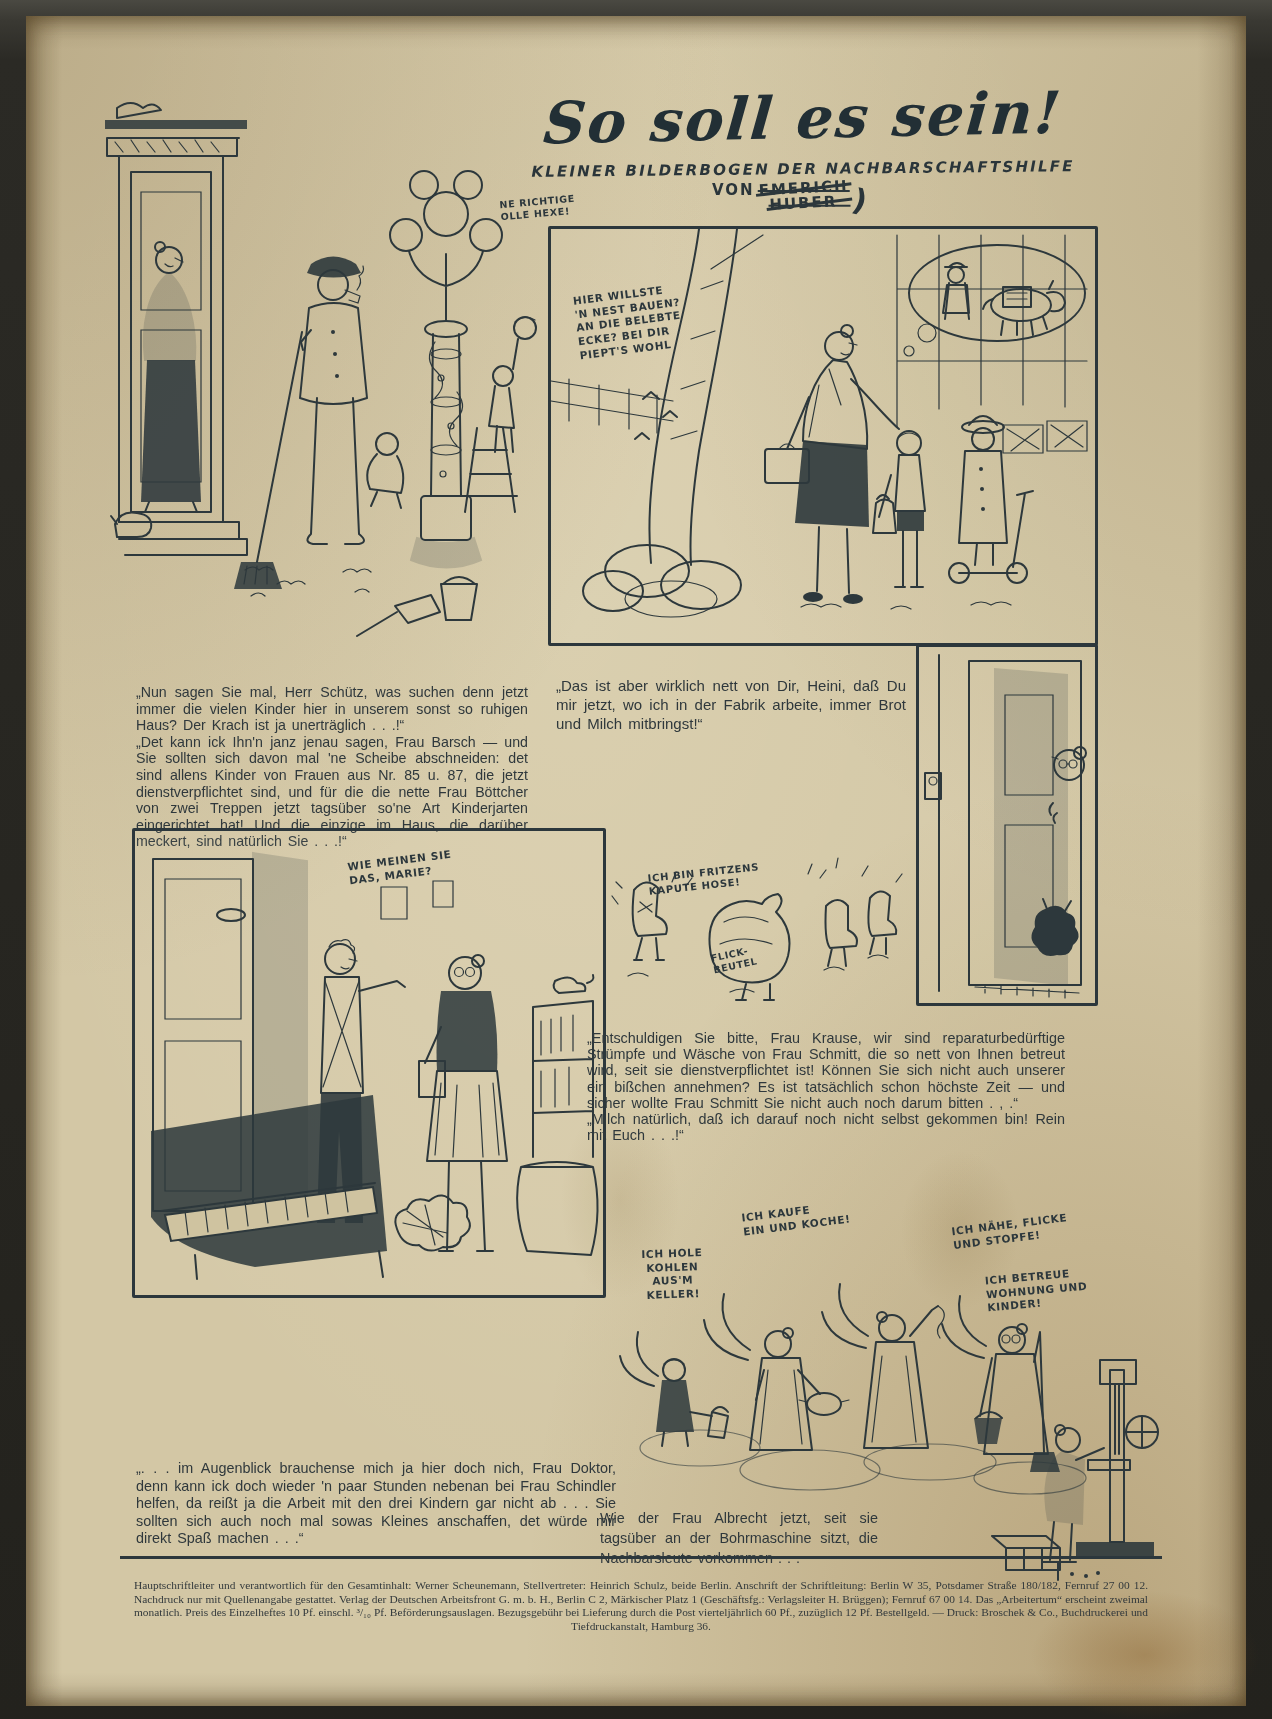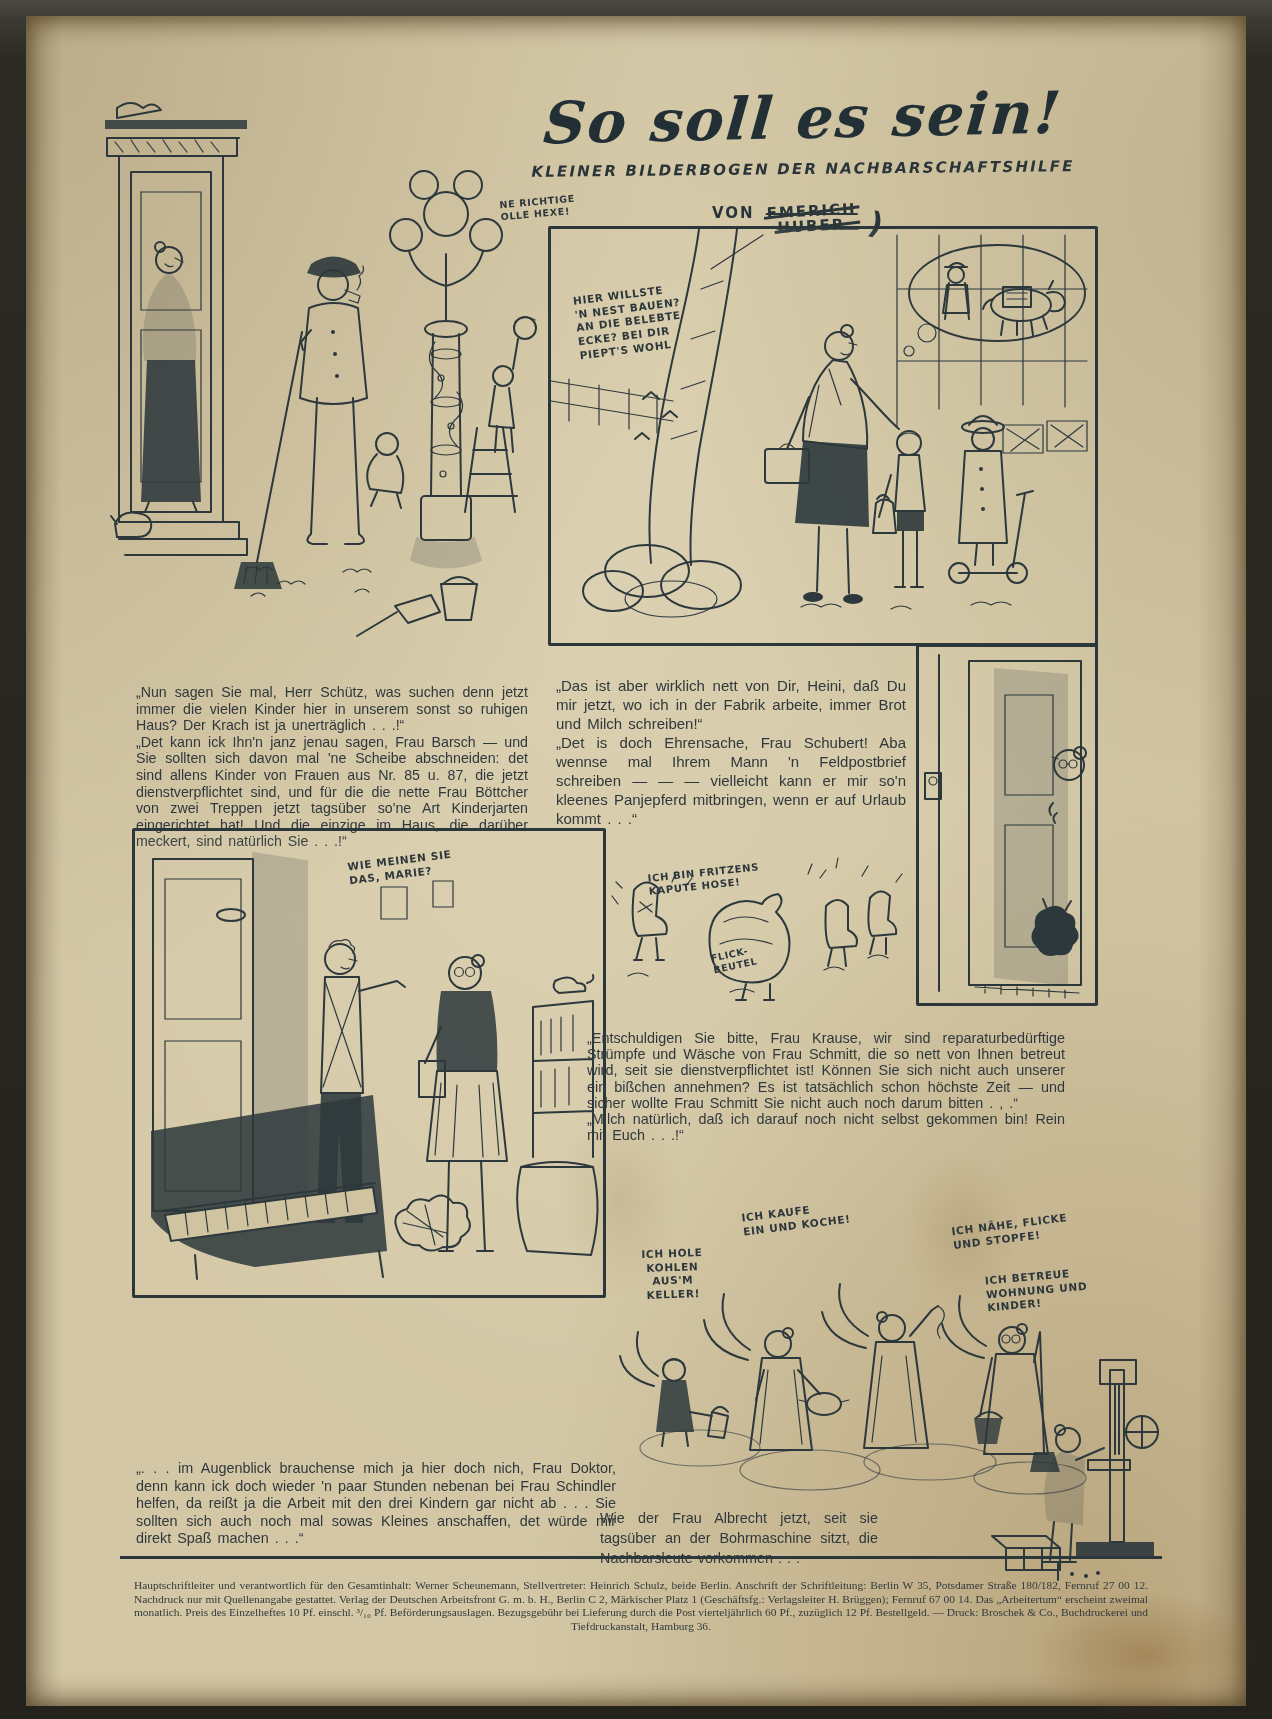--- a/index.html
+++ b/index.html
@@ -18,21 +18,21 @@
          box-shadow: inset 10px 0 22px rgba(70,52,22,.30), inset -8px 0 18px rgba(70,52,22,.28),
                      inset 0 8px 16px rgba(70,52,22,.22), inset 0 -6px 14px rgba(70,52,22,.22);}
   .stain{position:absolute;border-radius:50%;pointer-events:none;}
   
   .title{position:absolute;left:520px;top:84px;width:566px;text-align:center;
          font-family:"DejaVu Serif",serif;font-style:italic;font-weight:bold;font-size:58px;
          letter-spacing:2px;color:#222f35;transform:skewX(-6deg) rotate(-1.2deg);}
   .subtitle{position:absolute;left:520px;top:160px;width:566px;text-align:center;
          font-family:"DejaVu Sans",sans-serif;font-style:oblique;font-weight:bold;font-size:15px;
          letter-spacing:2.2px;color:#2a353a;transform:rotate(-.6deg);}
-  .byline{position:absolute;left:712px;top:204px;display:flex;gap:12px;align-items:flex-start;
+  .byline{position:absolute;left:712px;top:181px;display:flex;gap:4px;align-items:flex-start;
          font-family:"DejaVu Sans",sans-serif;font-weight:bold;font-size:15px;letter-spacing:2px;color:#2a353a;}
   .byline .names{display:flex;flex-direction:column;transform:rotate(-3deg);line-height:15px;}
   .byline .names span:nth-child(2){margin-left:10px;}
   .scratch{position:relative;display:inline-block;}
   .scratch::before{content:"";position:absolute;left:-3px;right:-3px;top:44%;height:2.5px;background:#2c373c;transform:rotate(-4deg);}
   .scratch::after{content:"";position:absolute;left:-1px;right:-1px;top:62%;height:1.8px;background:#2c373c;transform:rotate(3deg);}
   .flourish{font-size:30px;font-weight:bold;transform:rotate(14deg);margin-top:2px;}
   .caption{position:absolute;text-align:justify;color:#2f383c;margin-top:28px;}
   .caption p{margin:0;}
   .c1{left:136px;top:656px;width:392px;font-size:14.2px;line-height:16.6px;word-spacing:2px;}
@@ -197,22 +197,21 @@
 'N NEST BAUEN?
 AN DIE BELEBTE
 ECKE? BEI DIR
 PIEPT'S WOHL</div>
 
   <div class="caption c1">
     <p>„Nun sagen Sie mal, Herr Schütz, was suchen denn jetzt immer die vielen Kinder hier in unserem sonst so ruhigen Haus? Der Krach ist ja unerträglich . . .!“</p>
     <p>„Det kann ick Ihn'n janz jenau sagen, Frau Barsch — und Sie sollten sich davon mal 'ne Scheibe abschneiden: det sind allens Kinder von Frauen aus Nr. 85 u. 87, die jetzt dienstverpflichtet sind, und für die die nette Frau Böttcher von zwei Treppen jetzt tagsüber so'ne Art Kinderjarten eingerichtet hat! Und die einzige im Haus, die darüber meckert, sind natürlich Sie . . .!“</p>
   </div>
   <div class="caption c2">
-    <p>„Das ist aber wirklich nett von Dir, Heini, daß Du mir jetzt, wo ich in der Fabrik arbeite, immer Brot und Milch schreiben!“</p>
-    <p>„Det is doch Ehrensache, Frau Schubert! Aba wennse mal Ihrem Mann 'n Feldpostbrief schreiben — — — vielleicht kann er mir so'n kleenes Panjepferd mitbringen, wenn er auf Urlaub kommt . . .“</p>
+    <p>„Das ist aber wirklich nett von Dir, Heini, daß Du mir jetzt, wo ich in der Fabrik arbeite, immer Brot und Milch mitbringst!“</p>
   </div>
 
   <div class="panel" style="left:916px;top:644px;width:176px;height:356px;"></div>
   <svg style="left:919px;top:647px;" width="170" height="350" viewBox="0 0 170 350">
     <path class="ln" d="M20 8 L20 344"></path>
     <rect class="ln" x="50" y="14" width="112" height="324"></rect>
     <path class="flh" d="M76 22 L76 330 L148 338 L148 28 Z"></path>
     <rect class="thin" x="86" y="48" width="48" height="100"></rect>
     <rect class="thin" x="86" y="178" width="48" height="122"></rect>
     <circle class="ln" cx="150" cy="118" r="15"></circle>

